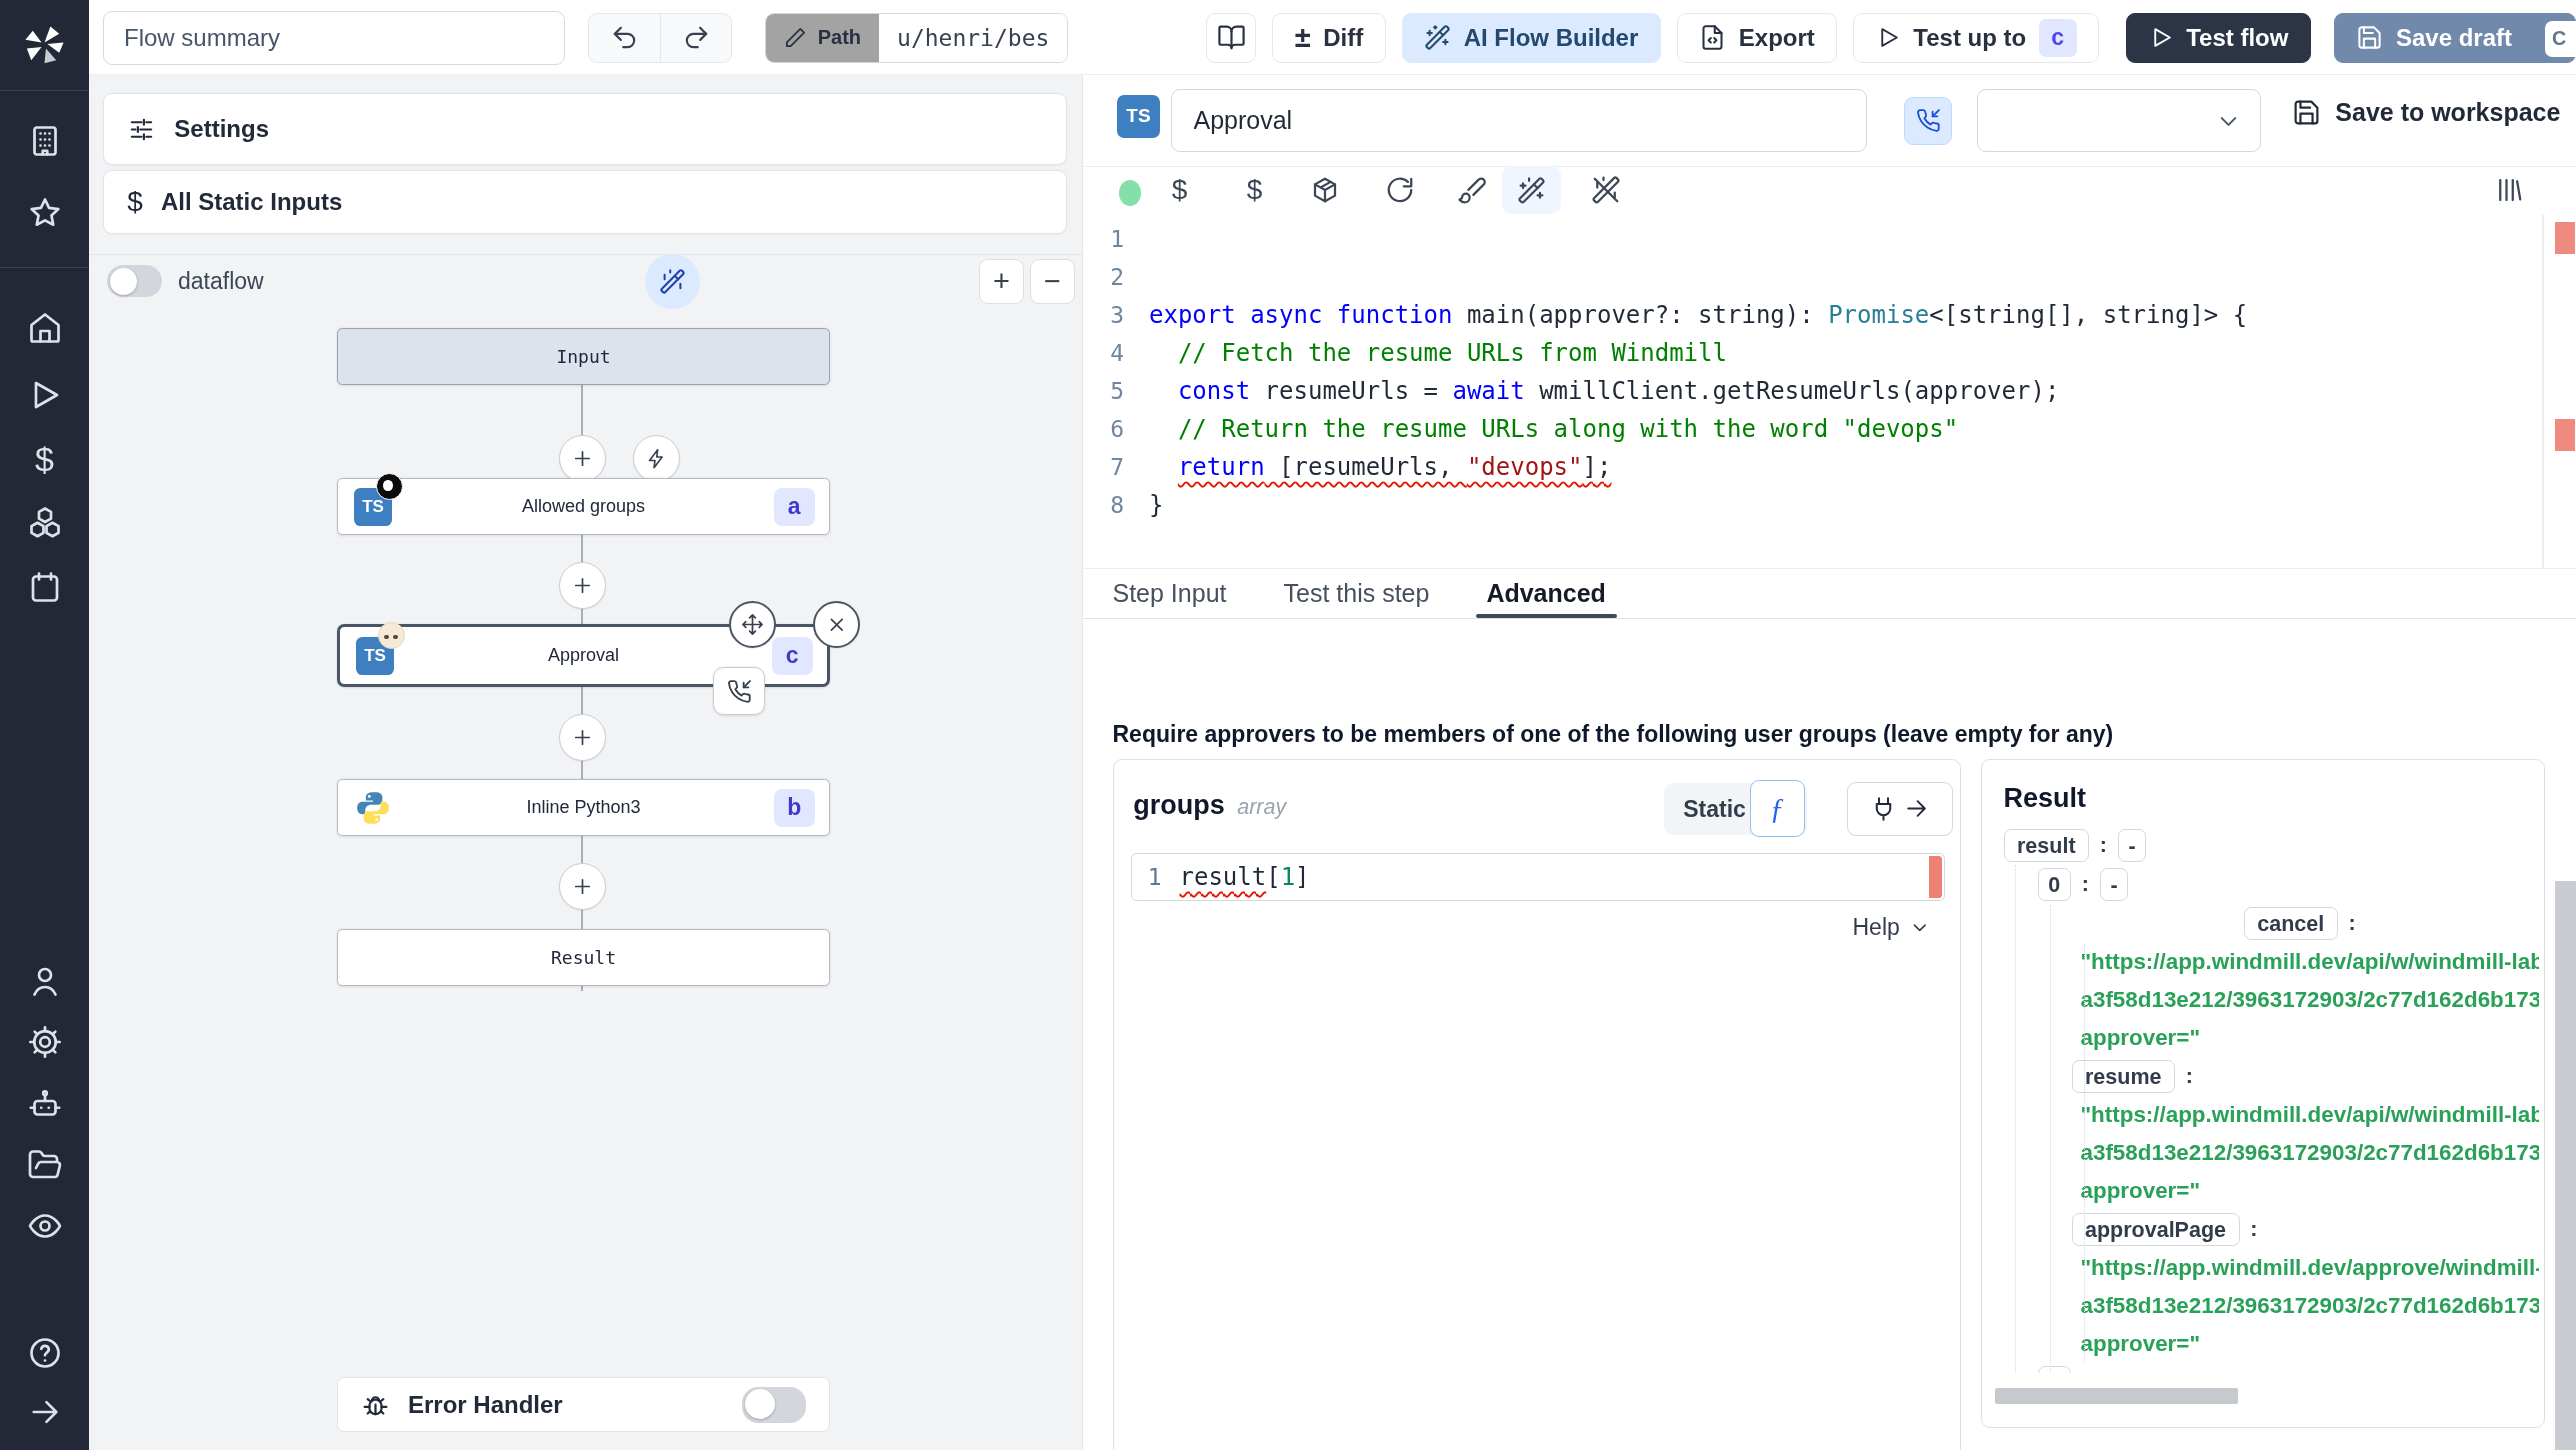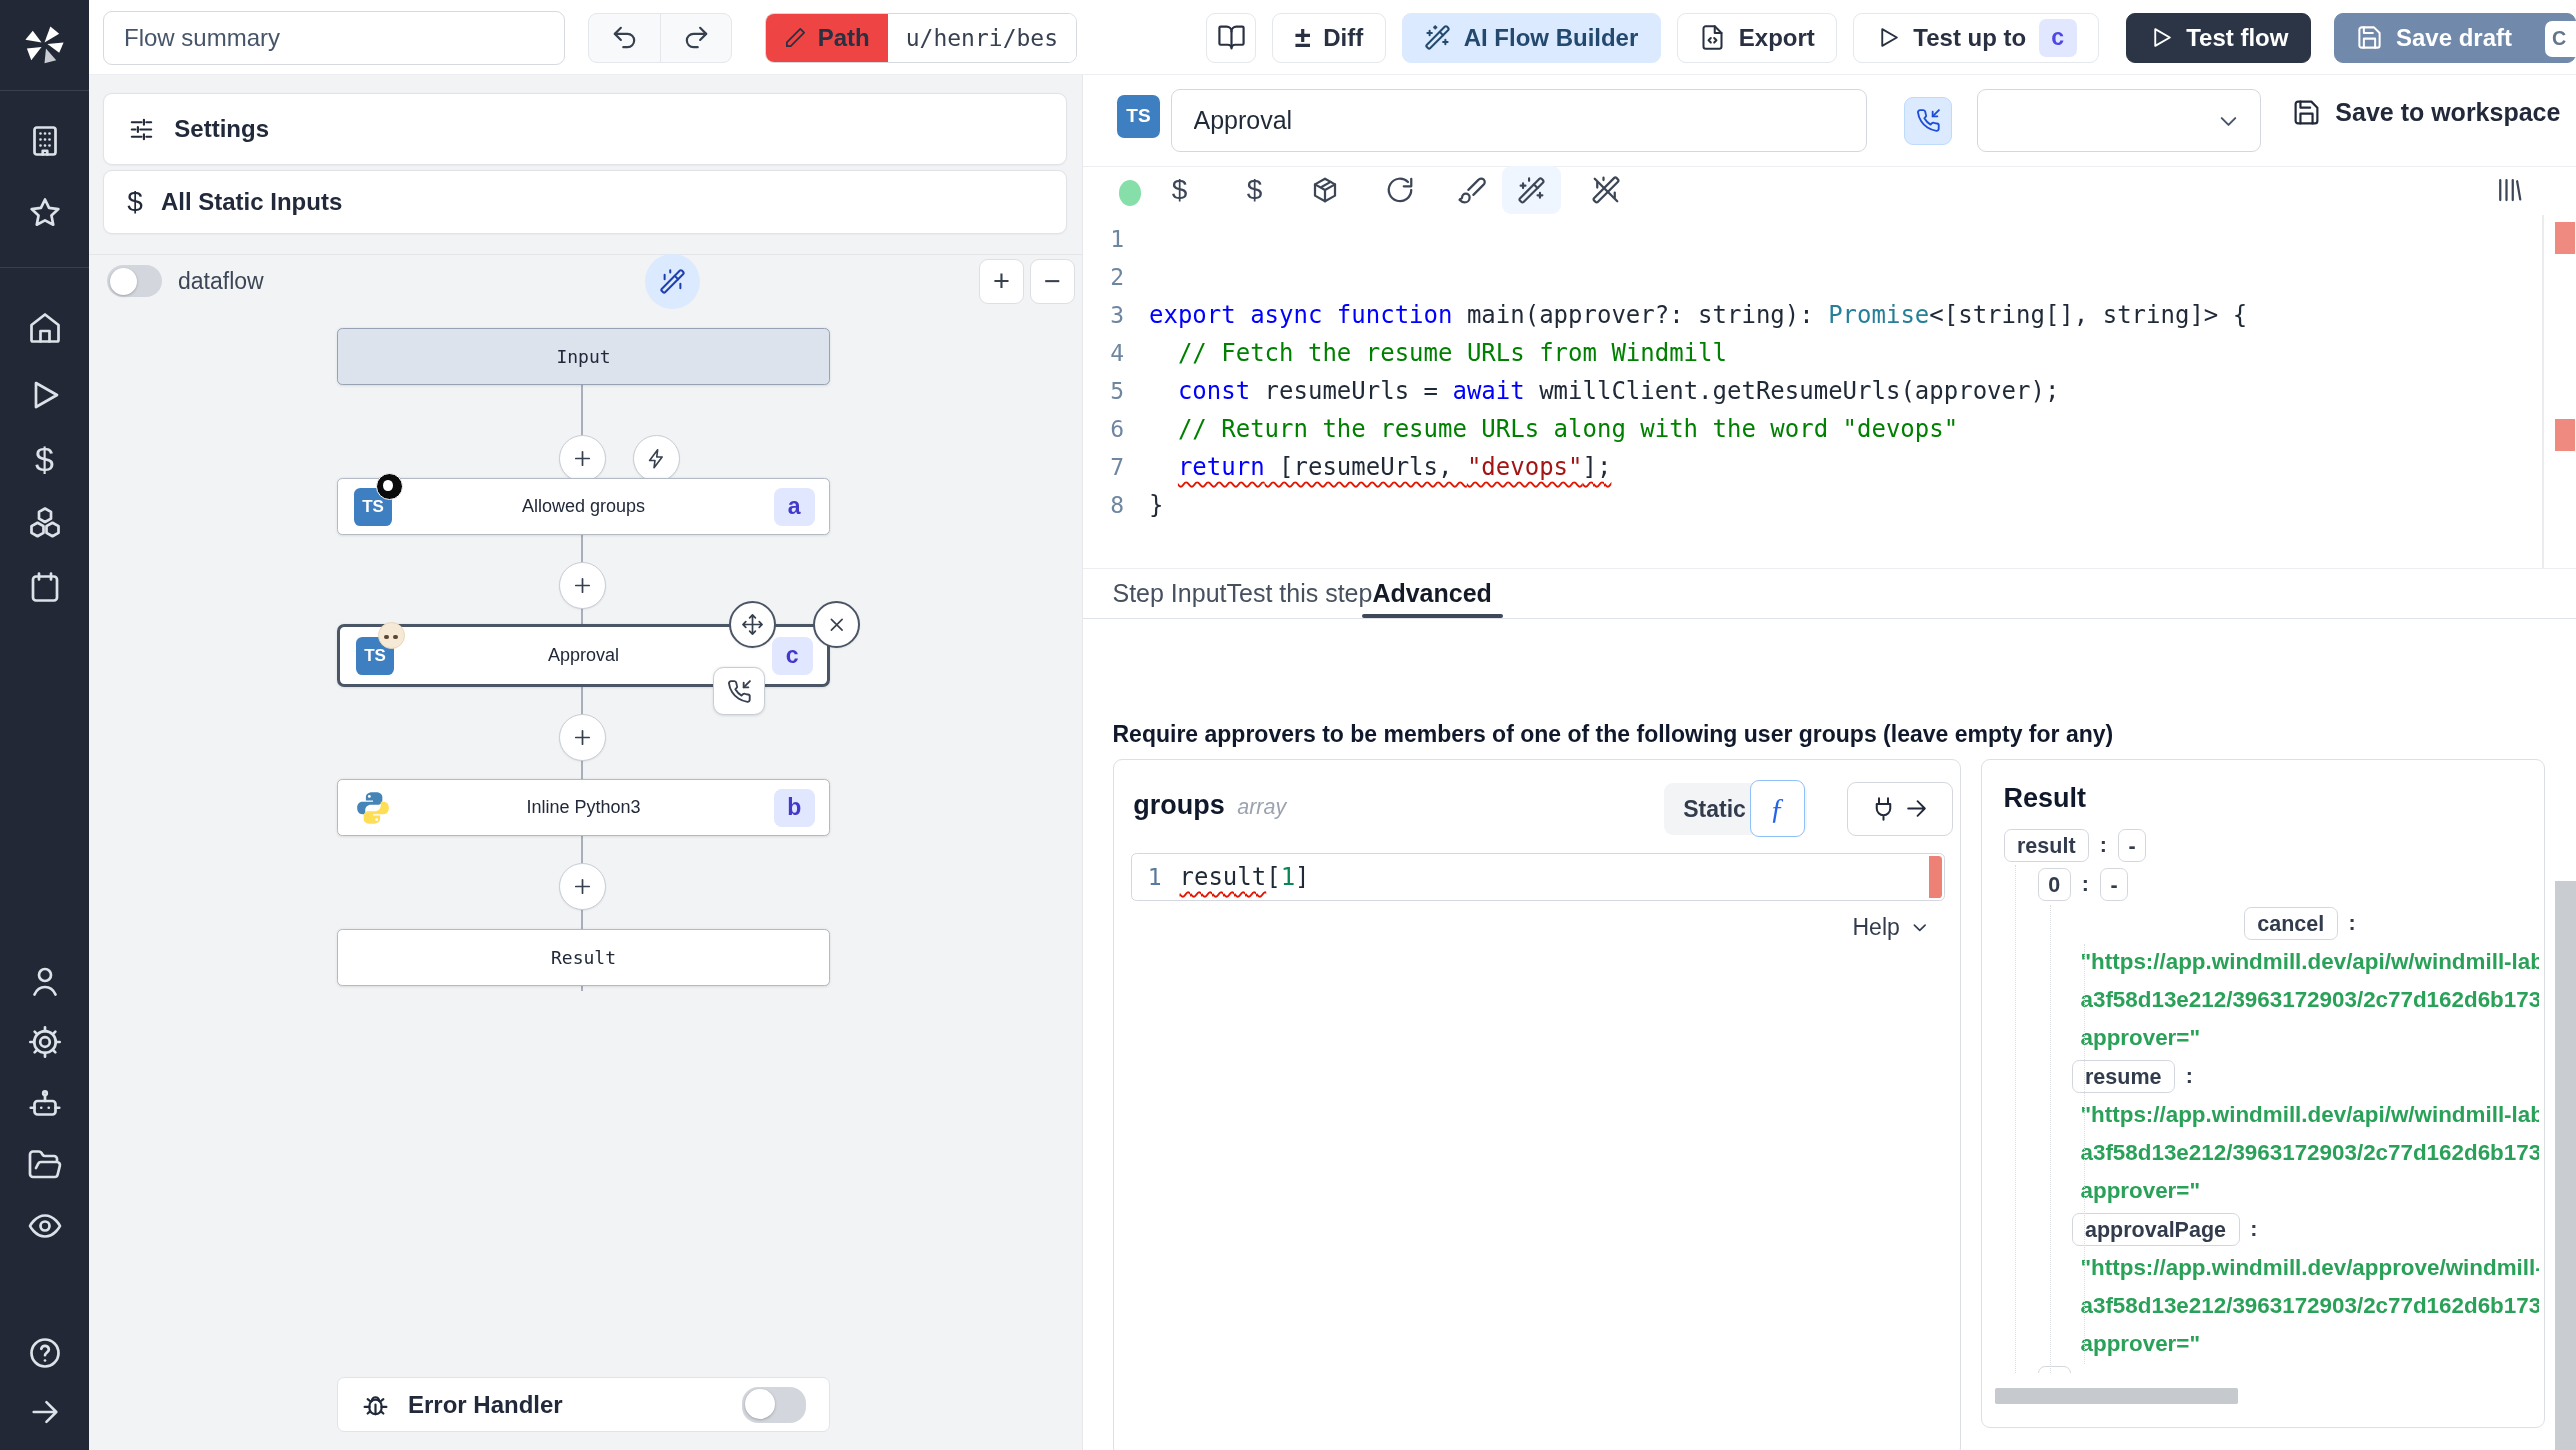--- a/index.html
+++ b/index.html
@@ -14,21 +14,21 @@
   .sb-item { position:absolute; left:0; width:89px; display:flex; justify-content:center; color:#dde2e8; }
   .sb-div { position:absolute; left:0; width:89px; border-top:1.8px solid #39404e; }
 
   
   .topbar { position:absolute; left:89px; top:0; width:2487px; height:75px; background:#fff; border-bottom:1.8px solid #eceef1; }
   .flow-summary { position:absolute; left:14.3px; top:10.7px; width:462px; height:54px; border:1.8px solid #d6dade; border-radius:9px; padding:0 19.7px; font-size:24px; color:#475569; font-weight:500; background:#fff; }
   .undo-redo { position:absolute; left:499px; top:12.5px; height:50px; display:flex; border:1.8px solid #e4e7eb; border-radius:9px; background:#f8f9fa; overflow:hidden; }
   .undo-redo button { width:71px; border:none; background:transparent; color:#37404e; display:flex; align-items:center; justify-content:center; cursor:pointer; }
   .undo-redo button + button { border-left:1.8px solid #e4e7eb; }
   .path-group { position:absolute; left:676px; top:12.5px; height:50px; display:flex; align-items:stretch; border:1.8px solid #d6dade; border-radius:9px; overflow:hidden; cursor:pointer; }
-  .path-left { display:flex; align-items:center; gap:10.7px; background:#ef4444; padding:0 18px; font-size:24px; font-weight:700; color:#283041; }
+  .path-left { display:flex; align-items:center; gap:10.7px; background:#a3a3a3; padding:0 18px; font-size:20px; font-weight:700; color:#283041; }
   .path-right { display:flex; align-items:center; background:#fff; padding:0 18px; font-family:"DejaVu Sans Mono", monospace; font-size:23px; color:#374151; }
   .tb-right { position:absolute; right:0; top:12.5px; height:50px; display:flex; align-items:center; }
   .btn { height:50px; display:inline-flex; align-items:center; gap:12.5px; padding:0 21.5px; background:#fff; border:1.8px solid #e4e7eb; border-radius:9px; font-size:24px; font-weight:600; color:#283041; cursor:pointer; white-space:nowrap; }
   .btn.sqr { width:50px; padding:0; justify-content:center; }
   .btn.ai { background:#dbeafe; border-color:#dbeafe; color:#23496f; }
   .btn.dark { background:#2c3545; border-color:#2c3545; color:#fff; }
   .btn.slate { background:#7189aa; border-color:#7189aa; color:#fff; position:relative; padding-right:63px; }
   .gap { width:16px; }
   .kbd-badge { background:#e0e7ff; color:#4f46e5; border-radius:7.2px; width:38px; height:38px; display:inline-flex; align-items:center; justify-content:center; font-size:23px; font-weight:700; }
   .kbd-chip { position:absolute; right:-19.7px; top:7.2px; width:50px; height:36px; background:#fff; border-radius:7.2px; color:#64748b; font-size:19.7px; font-weight:700; display:flex; align-items:center; padding-left:7.2px; overflow:hidden; }
@@ -84,21 +84,21 @@
   .code-row { display:flex; height:38px; align-items:center; white-space:pre; }
   .code-row:first-child { margin-top:5.4px; }
   .gut { width:66px; flex:none; text-align:right; padding-right:25px; color:#6f86a0; font-family:"DejaVu Sans Mono", monospace; font-size:23px; }
   .code-text { font-family:"DejaVu Sans Mono", monospace; font-size:24px; color:#1f2937; }
   .tk-kw { color:#0000ff; } .tk-cm { color:#008000; } .tk-str { color:#a31515; }
   .tk-ty { color:#267f99; } .tk-num { color:#098658; } .tk-pl { color:#1f2937; }
   .sq { text-decoration-line:underline; text-decoration-style:wavy; text-decoration-color:#e51400; text-decoration-thickness:1.8px; text-underline-offset:6.3px; }
   .ruler-line { position:absolute; left:1459px; top:0; width:1.8px; height:354px; background:#ececee; }
   .err-marker { position:absolute; left:1472px; width:19.7px; height:32px; background:#ef8a80; }
 
-  .tabs { position:absolute; left:0; top:494px; width:1494px; height:50px; border-bottom:1.8px solid #dfe2e6; display:flex; padding-left:29.5px; }
+  .tabs { position:absolute; left:0; top:494px; width:1494px; height:50px; border-bottom:1.8px solid #dfe2e6; display:flex; gap:57px; padding-left:29.5px; }
   .tab { position:relative; display:flex; align-items:center; font-size:25px; font-weight:500; color:#46505f; cursor:pointer; }
   .tab.active { color:#141b27; font-weight:600; }
   .tab.active::after { content:""; position:absolute; left:-10.7px; right:-10.7px; bottom:0; height:4.5px; background:#3f4856; border-radius:2.7px; }
   .subtabs { position:absolute; left:0; top:544px; width:1494px; height:52px; border-bottom:1.8px solid #dfe2e6; display:flex; gap:59px; padding-left:29.5px; align-items:center; }
   .subtab { position:relative; height:52px; display:flex; align-items:center; font-size:25px; font-weight:500; color:#333d4d; cursor:pointer; }
   .subtab.active { color:#3155bd; }
   .subtab.active .pill-bg { position:absolute; left:-19.7px; right:-19.7px; top:6.3px; bottom:9.8px; background:#eff6ff; border-radius:9px; z-index:-1; }
   .subtab.active::after { content:""; position:absolute; left:-25px; right:-25px; bottom:0; height:4.5px; background:#3f4856; border-radius:2.7px; }
 
   .suspend-desc { position:absolute; left:29.5px; top:646px; font-size:23px; font-weight:700; color:#10182b; }

